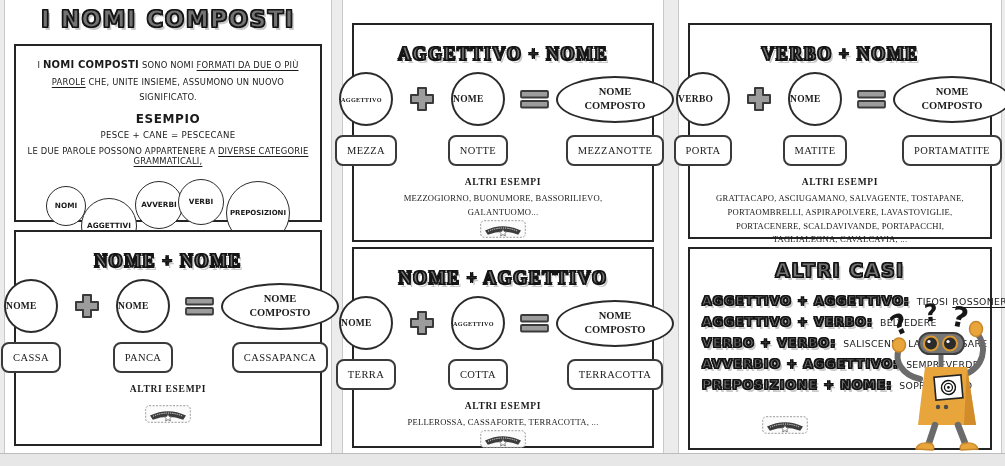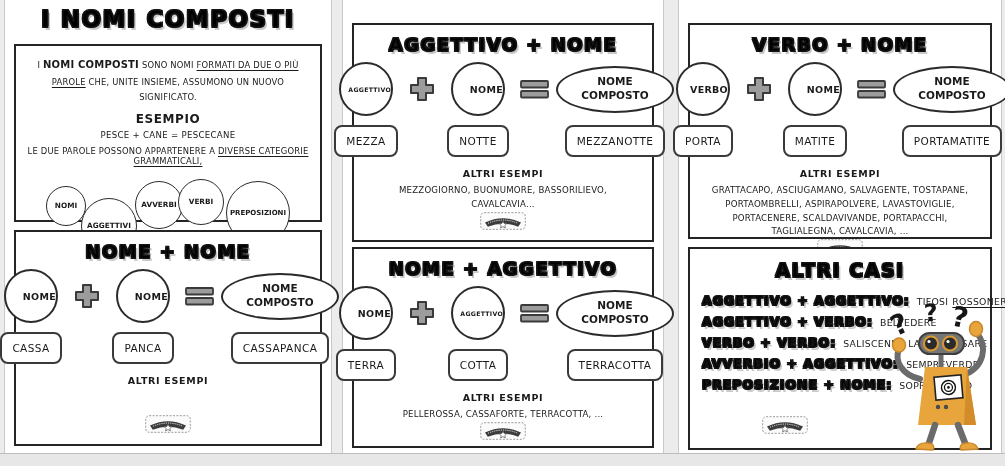--- a/index.html
+++ b/index.html
@@ -7,21 +7,21 @@
     font-family:"DejaVu Sans",sans-serif;color:#1a1a1a;overflow:hidden;}
   .page{position:absolute;top:0;height:453px;background:#fff;
     border-left:1px solid #c9c9c9;border-right:1px solid #c9c9c9;box-sizing:border-box;}
   .page1{left:4px;width:328px;}
   .page2{left:342px;width:322px;}
   .page3{left:678px;width:324px;}
   .bottom-strip{position:absolute;left:0;top:453px;width:1005px;height:13px;
     background:#e7e7e7;border-top:1px solid #bdbdbd;}
 
   
-  .bubble{font-weight:800;color:#000000;letter-spacing:1.5px;
+  .bubble{font-weight:800;color:#737373;letter-spacing:1.5px;
     -webkit-text-stroke:1.2px #141414;
     text-shadow:-1px -1px 0 #141414,1px -1px 0 #141414,-1px 1px 0 #141414,1px 1px 0 #141414,2.5px 2.5px 0 #c9c9c9;}
 
   .pagetitle{position:absolute;top:6px;left:0;right:0;text-align:center;font-size:23px;margin:0;}
 
   .box{position:absolute;left:9px;right:9px;border:2px solid #242424;background:#fff;box-sizing:border-box;}
 
   
   .defbox{top:44px;height:178px;padding:8px 10px;text-align:center;}
   .defp{font-size:8.4px;line-height:1.85;letter-spacing:0.2px;margin:2px 0 0;}
@@ -33,35 +33,35 @@
   .deforbs{display:flex;align-items:flex-start;justify-content:center;margin-top:8px;}
   .orb{border:1.6px solid #2b2b2b;border-radius:50%;background:#fff;box-sizing:border-box;
     display:flex;align-items:center;justify-content:center;font-weight:bold;flex:none;}
   .o1{width:40px;height:40px;font-size:7.3px;margin-top:12px;}
   .o2{width:56px;height:56px;font-size:7.3px;margin-top:24px;margin-left:-5px;}
   .o3{width:46px;height:46px;font-size:7.3px;margin-top:5px;margin-left:-5px;}
   .o4{width:48px;height:48px;font-size:7.3px;margin-top:7px;margin-left:-2px;}
   .o5{width:64px;height:64px;font-size:7px;margin-top:7px;margin-left:2px;}
 
   
-  .fbox{display:flex;flex-direction:column;align-items:center;padding:6px 8px;}
+  .fbox{display:flex;flex-direction:column;align-items:center;padding:16px 8px;font-family:Liberation Serif, serif;}
   .page1 .fbox{top:230px;height:216px;}
   .page2 .fbox.a{top:23px;height:219px;}
   .page2 .fbox.b{top:247px;height:201px;}
   .page3 .fbox.a{top:23px;height:216px;}
   .box-title{font-size:18px;margin:3px 0 5px;text-align:center;}
   .frow,.erow{display:flex;align-items:center;justify-content:center;}
   .frow{margin-top:2px;}
   .erow{margin-top:9px;align-items:flex-start;}
   .fcol{display:flex;justify-content:center;align-items:center;}
   .ca,.cb{width:74px;}
   .cr{width:124px;}
   .fop{width:38px;display:flex;justify-content:center;align-items:center;}
   .circle{width:54px;height:54px;border:2px solid #2b2b2b;border-radius:50%;background:#fff;
-    display:flex;align-items:center;justify-content:flex-end;font-weight:bold;font-size:9.5px;
+    display:flex;align-items:center;justify-content:flex-start;font-weight:bold;font-size:9.5px;
     letter-spacing:0.3px;box-sizing:border-box;text-align:center;}
   .circle.smalltext{font-size:6.2px;}
   .oval{width:118px;height:47px;border:2px solid #2b2b2b;border-radius:50%;background:#fff;
     display:flex;align-items:center;justify-content:center;text-align:center;font-weight:bold;
     font-size:10.5px;line-height:1.3;box-sizing:border-box;}
   .oval span{width:72px;}
   .tag{border:2px solid #3a3a3a;border-radius:8px;background:#fff;padding:8px 10px;
     font-size:10.5px;letter-spacing:0.4px;min-width:32px;text-align:center;}
   .cr .tag{min-width:72px;}
   .mini{font-weight:800;font-size:9.5px;letter-spacing:0.7px;margin:11px 0 0;}
@@ -207,21 +207,21 @@
         <div class="fop"></div>
         <div class="fcol cb">
             <div class="tag">NOTTE</div>
           </div>
         <div class="fop"></div>
         <div class="fcol cr">
             <div class="tag">MEZZANOTTE</div>
           </div>
       </div>
       <h3 class="mini">ALTRI ESEMPI</h3>
-      <p class="more">MEZZOGIORNO, BUONUMORE, BASSORILIEVO, CAVALCAVIA...</p>
+      <p class="more">MEZZOGIORNO, BUONUMORE, BASSORILIEVO, GALANTUOMO...</p>
       <div class="stampwrap"><svg width="46" height="18" viewBox="0 0 46 18">
             <use href="#ic-stamp"></use>
           </svg></div>
     </article>
 
     <article class="box fbox b">
       <h2 class="bubble box-title">NOME + AGGETTIVO</h2>
       <div class="frow">
         <div class="fcol ca">
             <div class="circle">

